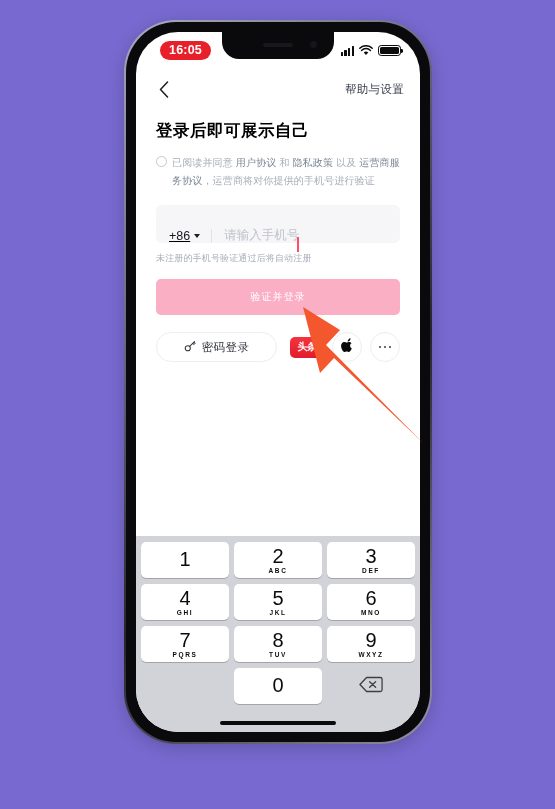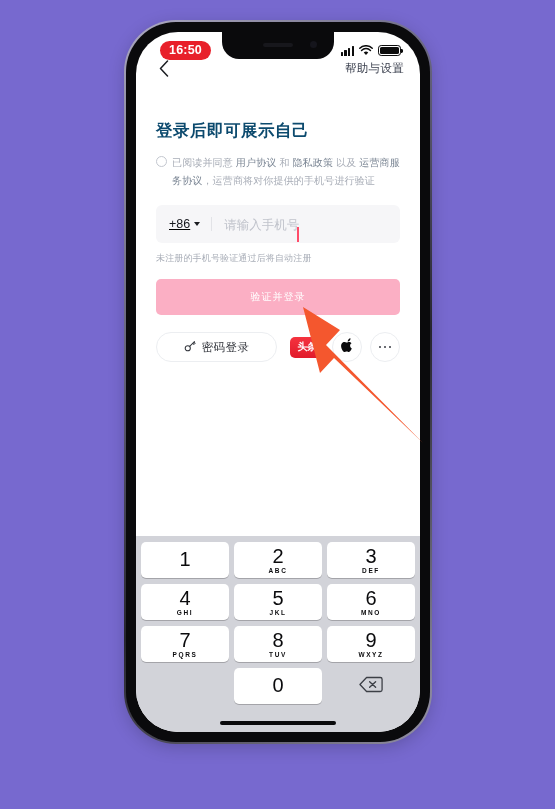--- a/index.html
+++ b/index.html
@@ -109,21 +109,21 @@
   }
   .batt::after {
     content:""; position: absolute; right: -3.3px; top: 3.2px;
     width: 1.9px; height: 4.2px; background: #0c0c0c; border-radius: 0 1.4px 1.4px 0;
   }
   .batt span { display:block; width: 100%; height: 100%; background: #0c0c0c; border-radius: 1.6px; }
 
   
   #nav-bar {
     position: absolute;
-    left: 0; top: 17px;
+    left: 0; top: 38px;
     width: 100%; height: 38px;
     display: flex;
     align-items: center;
     justify-content: space-between;
     padding: 0 16px;
     z-index: 20;
   }
   #back-button {
     width: 24px; height: 24px;
     display: flex; align-items: center; justify-content: center;
@@ -140,21 +140,21 @@
   
   #login-content {
     position: absolute;
     left: 0; top: 74px;
     width: 100%;
     padding: 0 20px;
   }
   #login-title {
     font-size: 16.5px;
     font-weight: bold;
-    color: #0c4a6e;
+    color: #000000;
     letter-spacing: 0.5px;
     margin-top: 14px;
   }
   #agreement-row {
     display: flex;
     align-items: flex-start;
     margin-top: 12px;
   }
   #agreement-checkbox {
     width: 11px; height: 11px;
@@ -168,21 +168,21 @@
   #agreement-text {
     font-size: 10px;
     line-height: 1.75;
     color: #a8adb7;
     letter-spacing: 0.15px;
   }
   #agreement-text .lnk { color: #7b8694; }
 
   #phone-input-row {
     display: flex;
-    align-items: center;
+    align-items: flex-end;
     margin-top: 16px;
     background: #f6f6f8;
     border-radius: 6px;
     height: 38px;
     padding: 0 13px;
     text-decoration: underline;
   }
   #country-code {
     font-size: 12.5px;
     color: #16181d;
@@ -374,21 +374,21 @@
 
 <div id="phone-frame">
   <div id="phone-screen">
 
     <div id="notch">
       <div class="speaker"></div>
       <div class="camera"></div>
     </div>
 
     <div id="status-bar">
-      <div id="status-time">16:50</div>
+      <div id="status-time">16:05</div>
       <div id="status-icons">
         <span class="sig-bars">
           <i></i>
             <i></i>
             <i></i>
             <i></i>
         </span>
         <span>
           <svg width="14" height="11" viewBox="0 0 16 12">
             <path d="M8 11.2 L5.4 8.4 A3.7 3.7 0 0 1 10.6 8.4 Z" fill="#0c0c0c"></path>

